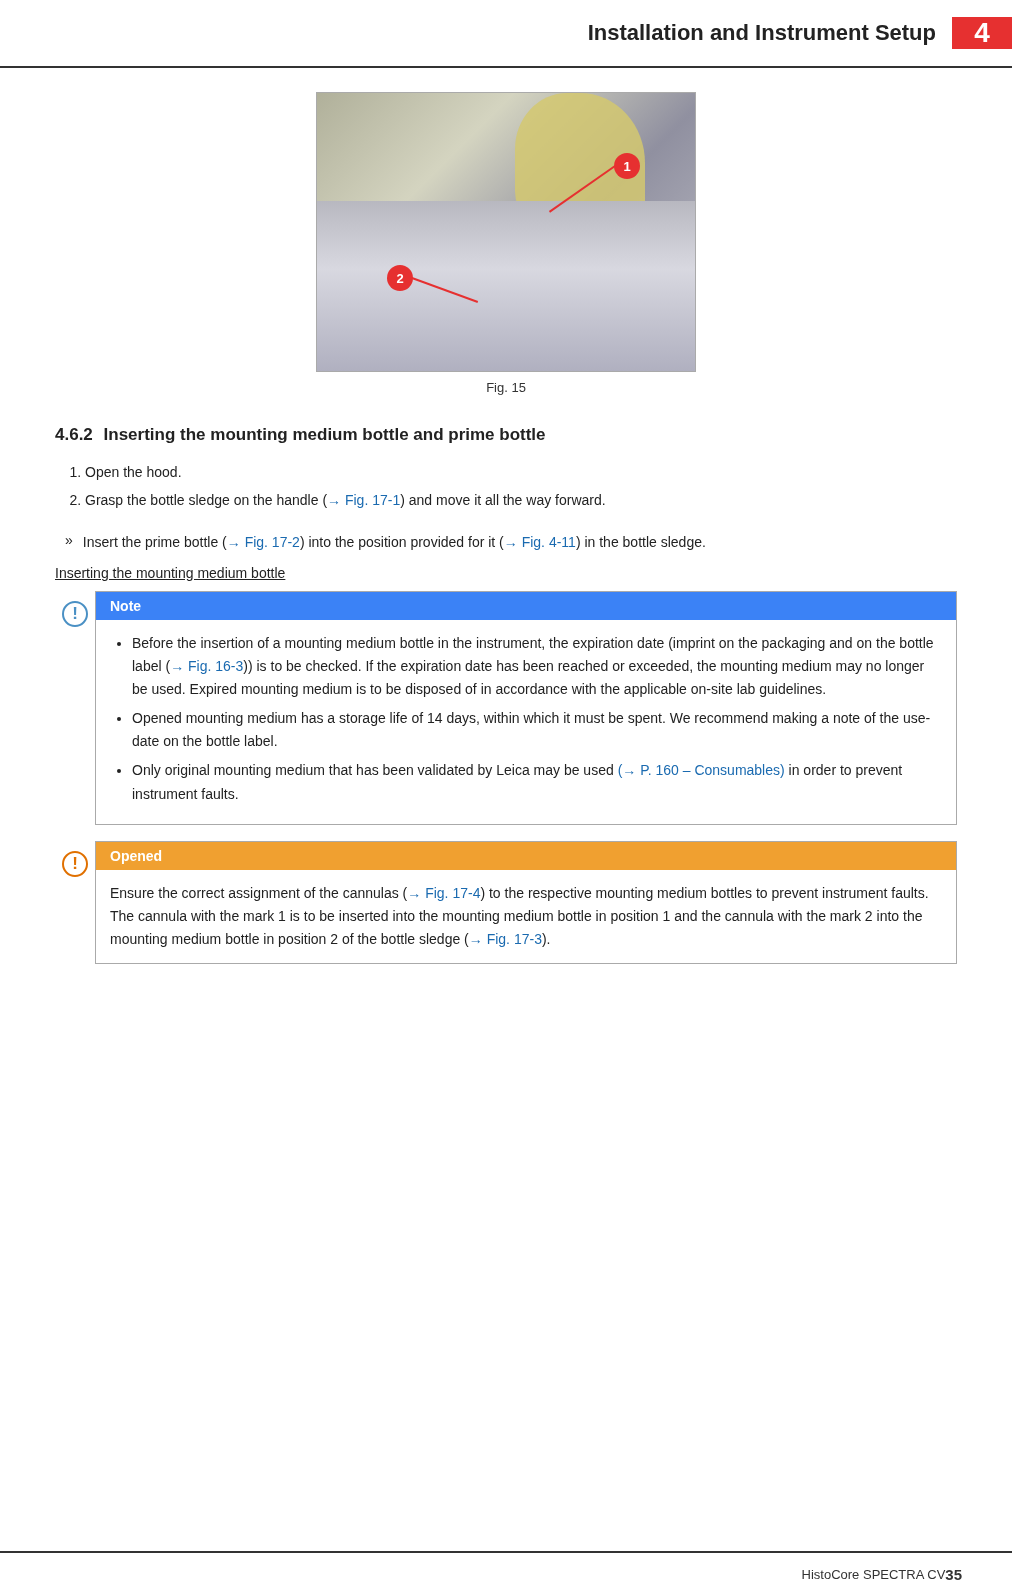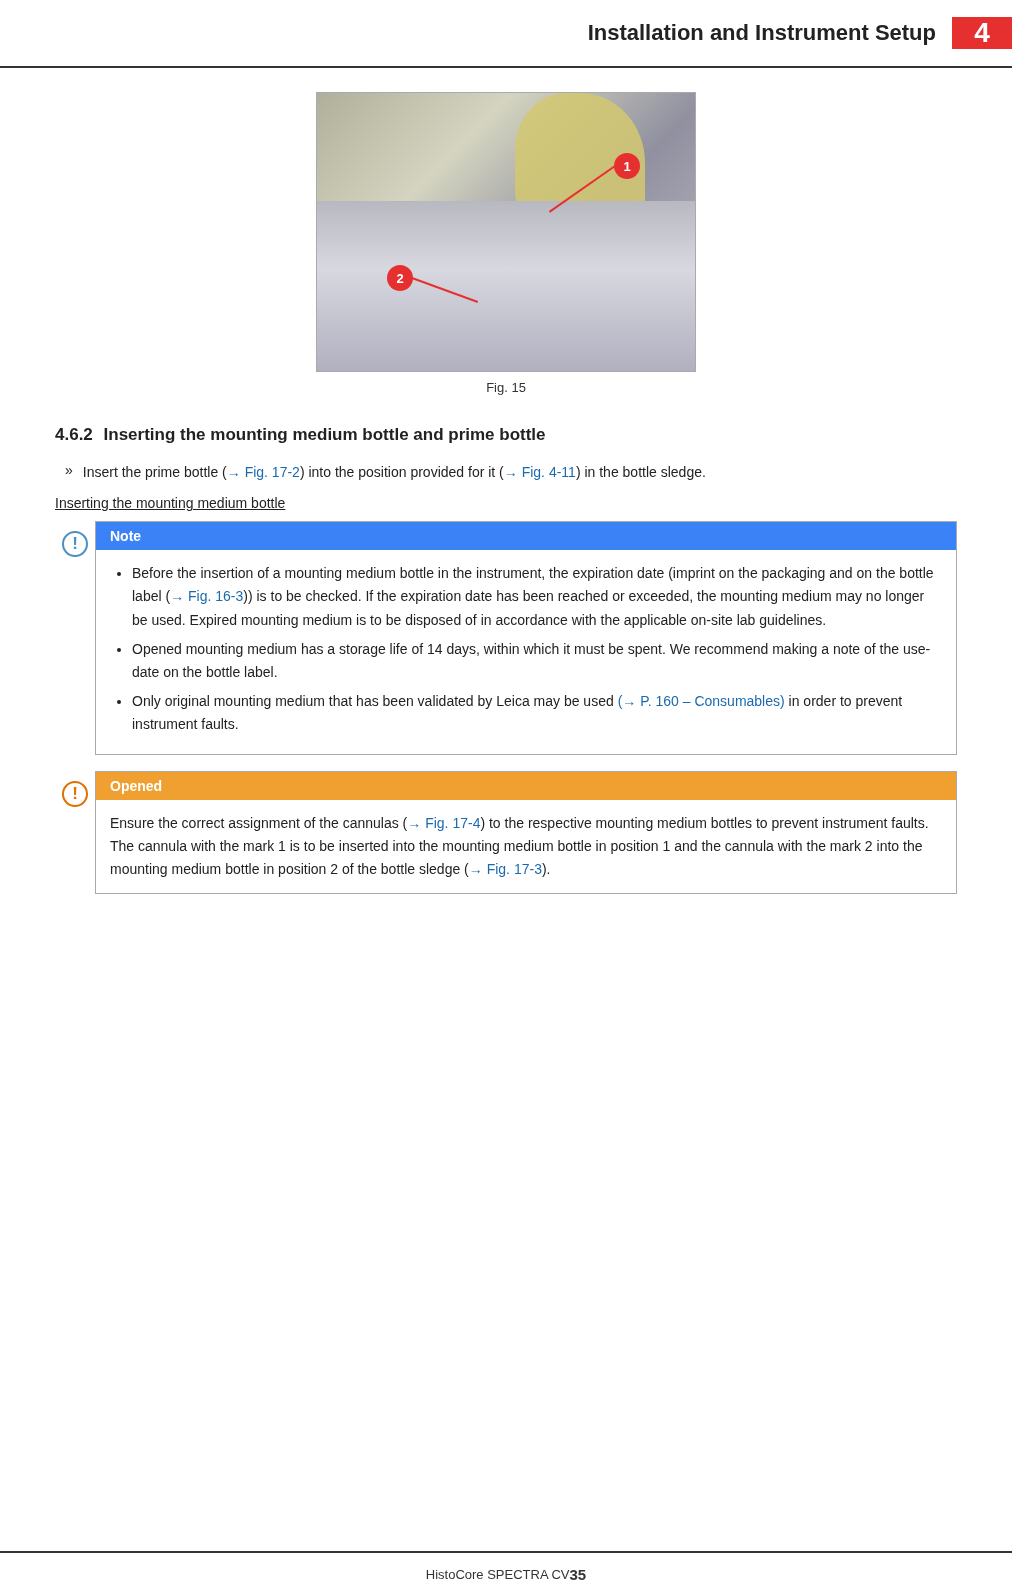--- a/index.html
+++ b/index.html
@@ -223,22 +223,22 @@
     
     .footer {
       position: absolute;
       bottom: 0;
       left: 0;
       right: 0;
       height: 44px;
       border-top: 2px solid #333;
       display: flex;
       align-items: center;
-      justify-content: center;
-      padding: 0 75px;
+      justify-content: flex-end;
+      padding: 0 50px;
     }
     .footer-left {
       font-size: 13px;
       color: #333;
     }
     .footer-right {
       font-size: 15px;
       font-weight: bold;
       color: #333;
     }
@@ -288,20 +288,28 @@
       </div>
     </div>
     <div class="figure-caption">Fig.  15</div>
   </div>
 
   <div class="section-heading">
     <span class="section-number">4.6.2</span>
     <span>Inserting the mounting medium bottle and prime bottle</span>
   </div>
 
+  <ol class="step-list">
+    <li>
+      <span>Open the hood.</span>
+    </li>
+    <li>
+      <span>Grasp the bottle sledge on the handle (<span class="ref-link">→ Fig.  17-1</span>) and move it all the way forward.</span>
+    </li>
+  </ol>
 
   <div class="arrow-item">
     <span class="arrow-bullet">»</span>
     <span class="arrow-text">
       Insert the prime bottle (<span class="ref-link">→ Fig.  17-2</span>) into the position provided for it (<span class="ref-link">→ Fig.  4-11</span>) in the bottle sledge.
     </span>
   </div>
 
   <div class="subsection-title">Inserting the mounting medium bottle</div>
 

